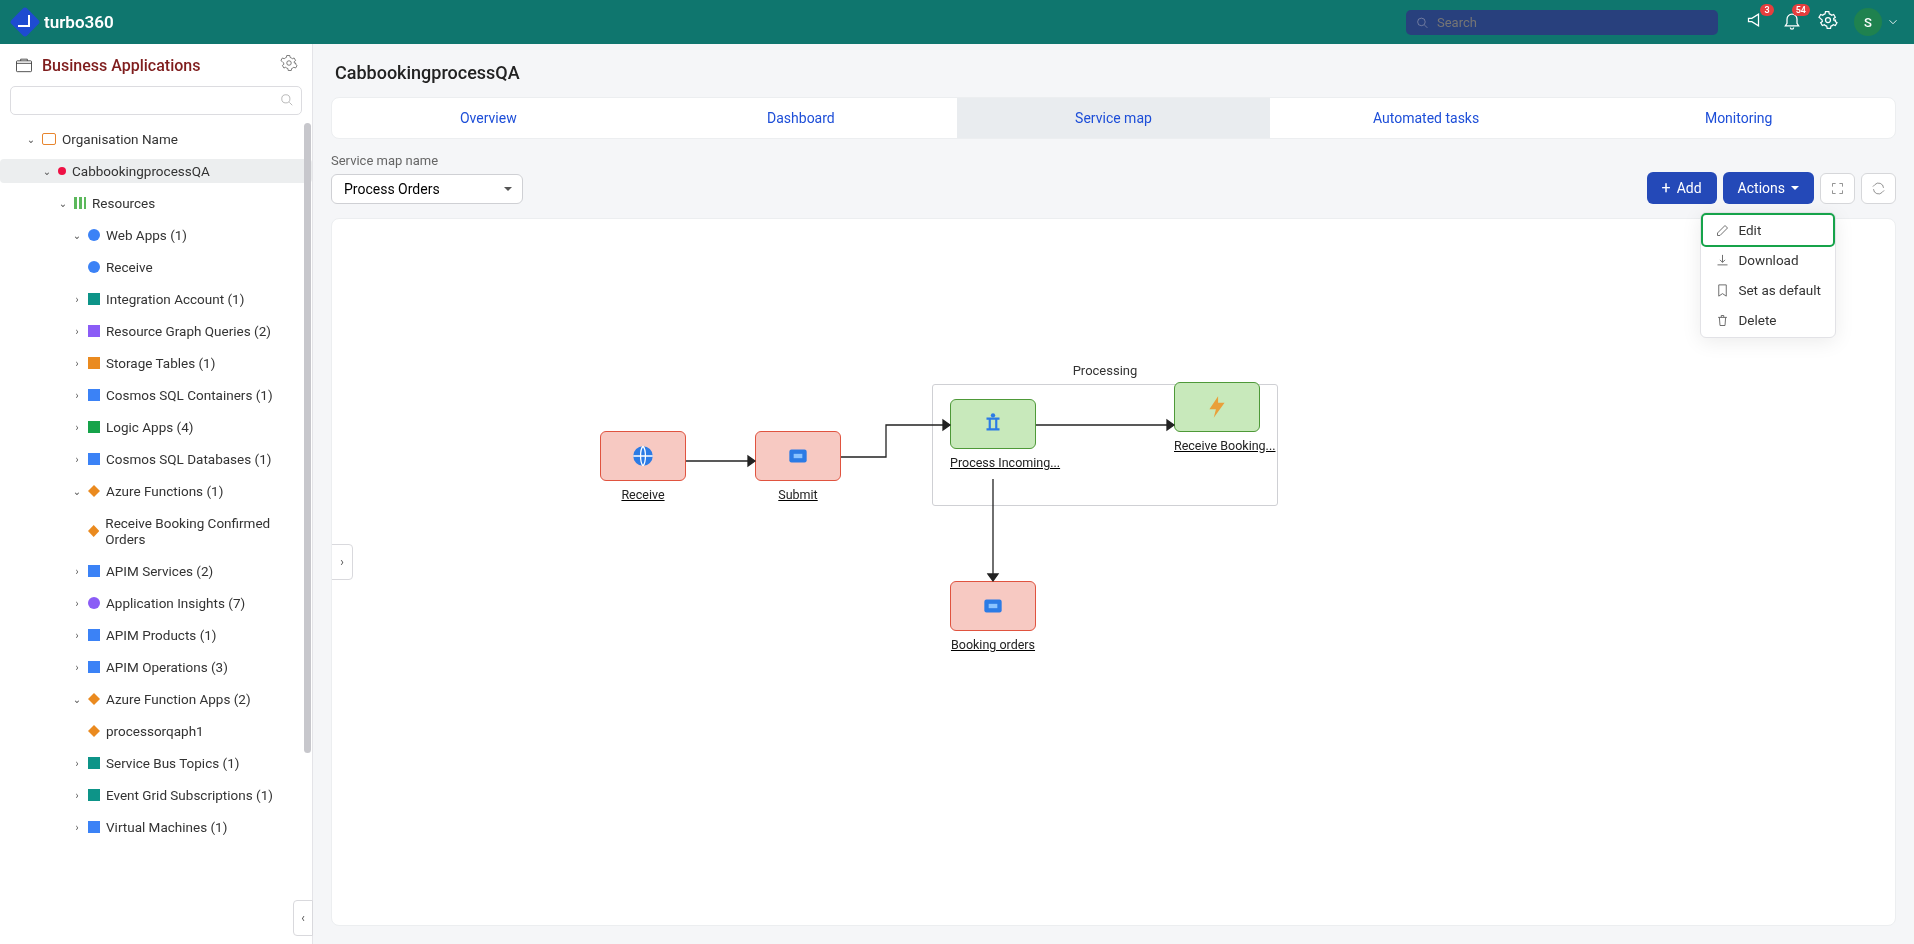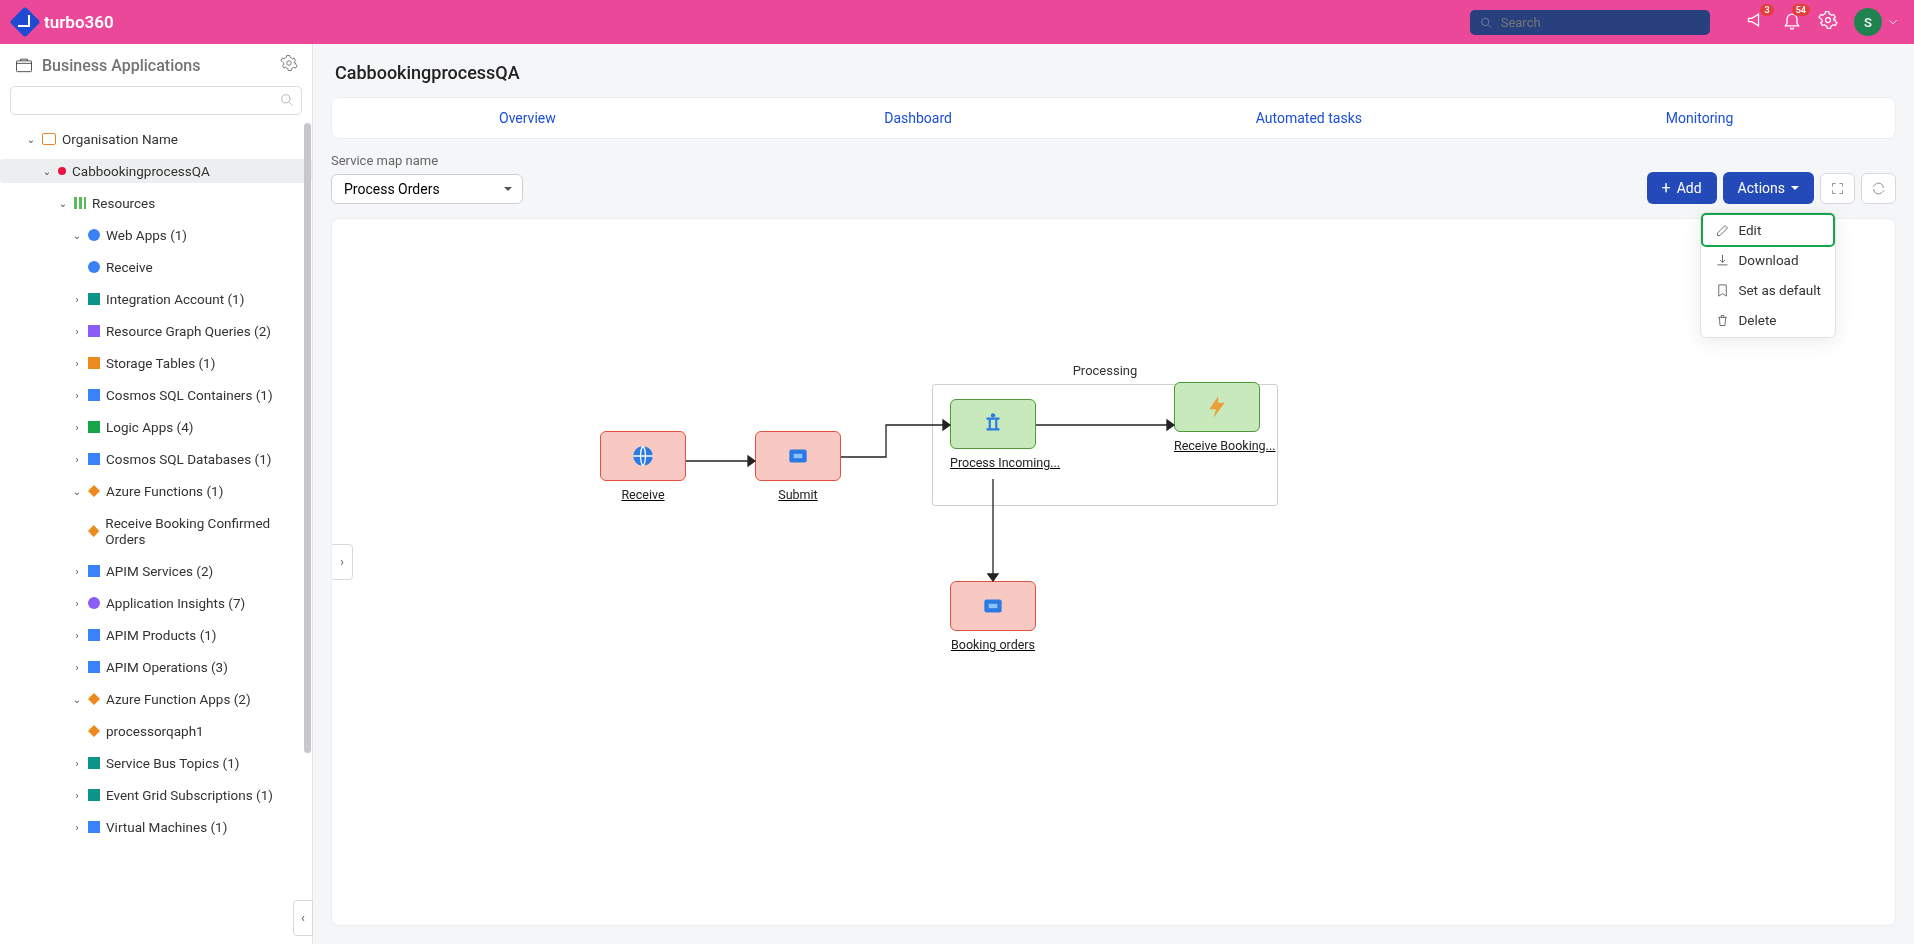--- a/index.html
+++ b/index.html
@@ -1,41 +1,41 @@
 <!DOCTYPE html>
 <html><head>
 <meta charset="utf-8">
 <style>
 * { margin: 0; padding: 0; box-sizing: border-box; font-family: -apple-system, BlinkMacSystemFont, "Segoe UI", Roboto, sans-serif; }
 body { background: #f5f6f8; overflow: hidden; }
 
 
-.topbar { height: 44px; background: #ec4899; display: flex; align-items: center; padding: 0 14px; gap: 20px; }
+.topbar { height: 44px; background: #0f766e; display: flex; align-items: center; padding: 0 14px; gap: 12px; }
 .logo-wrap { display: flex; align-items: center; gap: 8px; }
 .logo-mark { width: 22px; height: 22px; background: #1e4bd1; transform: rotate(45deg); border-radius: 3px; display:flex; align-items:center; justify-content:center;}
 .logo-mark::after{content:""; width:10px;height:10px;border:2px solid #fff;border-left:0;border-bottom:0;transform:rotate(45deg) translate(-1px,1px);}
 .logo-text { color:#fff; font-weight:600; font-size:17px; }
 .topbar-spacer { flex:1; }
-.search-box { display:flex; align-items:flex-end; background:#28407d; border-radius:5px; padding:5px 10px; width:240px; gap:8px;}
+.search-box { display:flex; align-items:flex-end; background:#28407d; border-radius:5px; padding:5px 10px; width:312px; gap:8px;}
 .search-box svg{width:14px;height:14px;stroke:#aab;fill:none;}
 .search-box input { background:transparent; border:none; outline:none; color:#ccd; font-size:13px; width:100%; }
 .tb-icons{display:flex;align-items:center;gap:16px;margin-left:16px;}
 .tb-icon{position:relative;color:#fff;cursor:pointer;}
 .tb-icon svg{width:20px;height:20px;stroke:#fff;fill:none;stroke-width:1.5;}
 .badge{position:absolute;top:-6px;right:-8px;background:#e53e3e;color:#fff;font-size:9px;font-weight:600;border-radius:8px;padding:1px 4px;min-width:14px;text-align:center;}
 .avatar{width:28px;height:28px;border-radius:50%;background:#1f824f;color:#fff;display:flex;align-items:center;justify-content:center;font-size:13px;font-weight:500;}
 
 
 .shell{display:flex;height:calc(100vh - 44px);}
 .sidebar{width:313px;background:#fff;border-right:1px solid #e4e4e8;display:flex;flex-direction:column;}
 .main{flex:1;display:flex;flex-direction:column;overflow:hidden;position:relative;}
 
 
 .sb-hdr{display:flex;align-items:center;justify-content:space-between;padding:10px 14px;}
-.sb-hdr-l{display:flex;align-items:center;gap:8px;font-size:16px;font-weight:500;color:#737373;}
+.sb-hdr-l{display:flex;align-items:center;gap:8px;font-size:16px;font-weight:500;color:#7f1d1d;}
 .sb-hdr-l svg{width:20px;height:20px;stroke:#333;fill:none;}
 .gear svg{width:18px;height:18px;stroke:#555;fill:none;}
 
 .sb-search{position:relative;margin:0 10px 8px;}
 .sb-search input{width:100%;border:1px solid #dcdce0;border-radius:5px;padding:6px 28px 6px 10px;font-size:13px;outline:none;}
 .sb-search svg{position:absolute;right:8px;top:7px;width:14px;height:14px;stroke:#888;fill:none;}
 
 .tree{flex:1;overflow-y:auto;font-size:13.5px;color:#333;padding-bottom:10px; position:relative;}
 .tree-scroll-thumb{position:absolute;right:1px;top:0;height:630px;width:7px;background:#c7c7cc;border-radius:4px;}
 .tree ul{list-style:none;}
@@ -331,20 +331,21 @@
     </div>
     <div class="collapse-handle">‹</div>
   </div>
 
   <div class="main">
     <div class="page-title">CabbookingprocessQA</div>
 
     <div class="tabs">
       <div class="tab">Overview</div>
       <div class="tab">Dashboard</div>
+      <div class="tab active">Service map</div>
       <div class="tab">Automated tasks</div>
       <div class="tab">Monitoring</div>
     </div>
 
     <div class="toolbar">
       <div>
         <div class="sm-name">Service map name</div>
         <div class="select"><span>Process Orders</span></div>
       </div>
       <div class="tbar-r">

